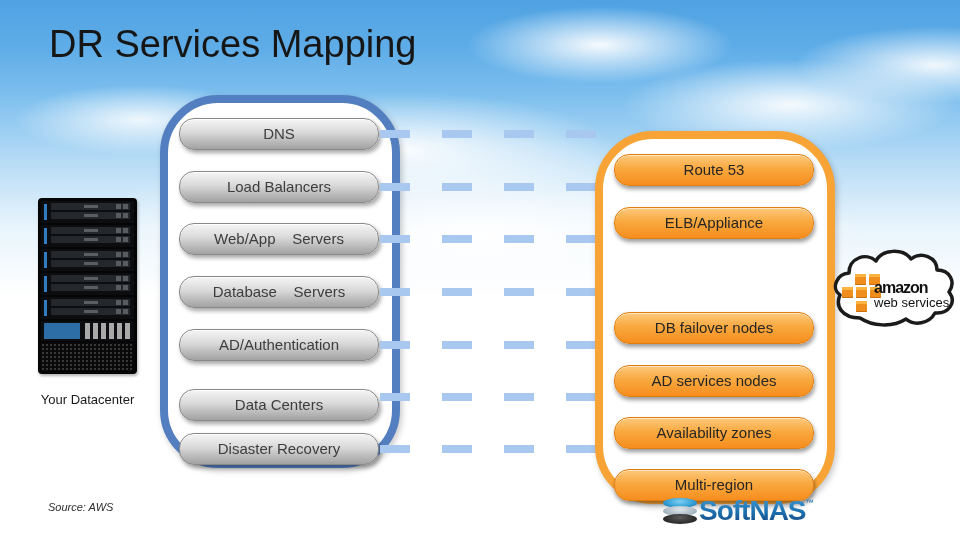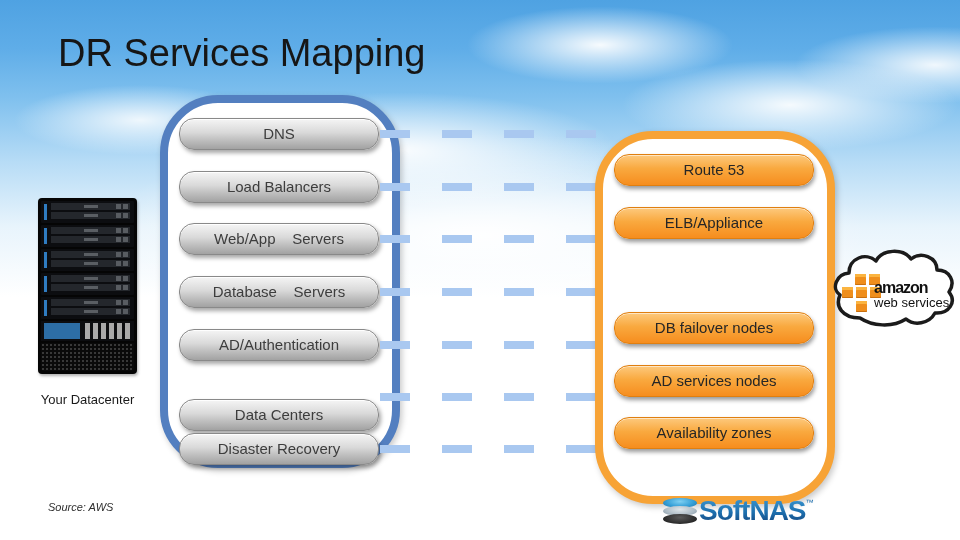--- a/index.html
+++ b/index.html
@@ -9,21 +9,21 @@
     background:
       radial-gradient(ellipse 190px 55px at 600px 45px, rgba(255,255,255,.95), rgba(255,255,255,0) 70%),
       radial-gradient(ellipse 240px 65px at 790px 105px, rgba(255,255,255,.92), rgba(255,255,255,0) 70%),
       radial-gradient(ellipse 200px 55px at 935px 65px, rgba(255,255,255,.9), rgba(255,255,255,0) 70%),
       radial-gradient(ellipse 180px 50px at 140px 120px, rgba(255,255,255,.85), rgba(255,255,255,0) 70%),
       radial-gradient(ellipse 300px 80px at 400px 150px, rgba(255,255,255,.92), rgba(255,255,255,0) 72%),
       radial-gradient(ellipse 500px 130px at 480px 235px, rgba(255,255,255,.98), rgba(255,255,255,0) 78%),
       linear-gradient(180deg, var(--sky_top,#4fa2e2) 0%, #5fade8 9%, #7fc0ee 18%, #b7dcf6 30%, #e8f4fc 42%, #ffffff 55%, #ffffff 100%);
   }
   .title{
-    position:absolute;left:46px;top:20px;font-size:38px;font-weight:normal;margin:12px;
+    position:absolute;left:46px;top:20px;font-size:38px;font-weight:normal;margin:3px;
     color:var(--title_text,#161616);letter-spacing:0px;
   }
   
   .frame{position:absolute;top:95px;width:240px;height:373px;box-sizing:border-box;
     border-radius:58px;background:#ffffff;box-shadow:2px 3px 6px rgba(0,0,0,.22);}
   .frame.left{left:160px;border:8px solid var(--left_frame,#537fc0);}
   .frame.right{left:595px;border:8px solid var(--right_frame,#f7a336);margin-top:36px;}
   
   .pill{position:absolute;left:11px;width:200px;height:32px;box-sizing:border-box;
     border-radius:15px;text-align:center;line-height:30px;font-size:15px;white-space:pre;}
@@ -119,38 +119,39 @@
     <div class="mesh"></div>
   </div>
   <div class="dc-caption">Your Datacenter</div>
 
   <div class="frame left">
     <div class="pill gray" style="top:15px">DNS</div>
     <div class="pill gray" style="top:68px">Load Balancers</div>
     <div class="pill gray" style="top:120px">Web/App    Servers</div>
     <div class="pill gray" style="top:173px">Database    Servers</div>
     <div class="pill gray" style="top:226px">AD/Authentication</div>
-    <div class="pill gray" style="top:296px">Data Centers</div>
+    <div class="pill gray" style="top:286px">Data Centers</div>
     <div class="pill gray" style="top:330px">Disaster Recovery</div>
   </div>
 
   <div class="connector" style="top:130px"></div>
   <div class="connector" style="top:183px"></div>
   <div class="connector" style="top:235px"></div>
   <div class="connector" style="top:288px"></div>
   <div class="connector" style="top:341px"></div>
   <div class="connector" style="top:393px"></div>
   <div class="connector" style="top:445px"></div>
 
   <div class="frame right">
     <div class="pill orange" style="top:15px">Route 53</div>
     <div class="pill orange" style="top:68px">ELB/Appliance</div>
     <div class="pill orange" style="top:173px">DB failover nodes</div>
     <div class="pill orange" style="top:226px">AD services nodes</div>
     <div class="pill orange" style="top:278px">Availability zones</div>
+    <div class="pill orange" style="top:330px">Multi-region</div>
   </div>
 
   <div class="aws-cloud">
     <svg width="128" height="86" viewBox="0 0 128 86">
       <path d="M 30 72
                C 12 72 5 60 10 49
                C 1 43 6 28 19 27
                C 19 12 36 6 46 15
                C 52 3 73 2 81 13
                C 91 5 107 11 107 24

